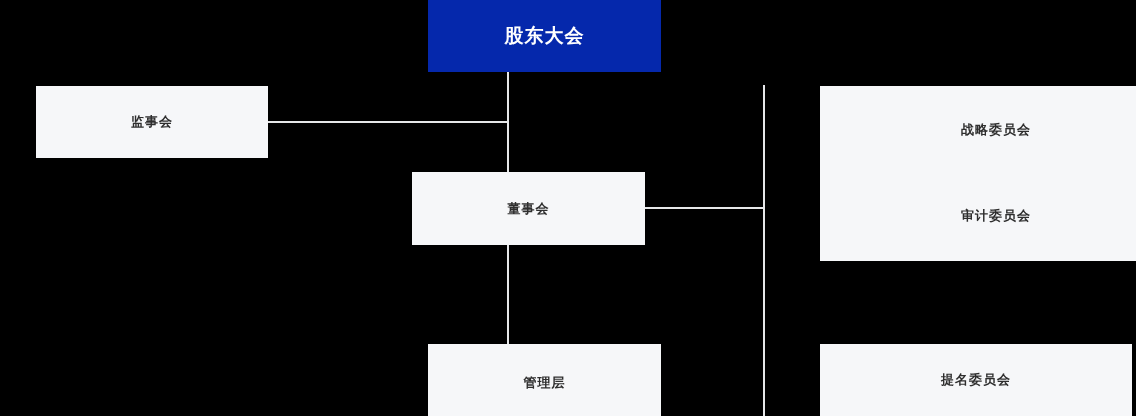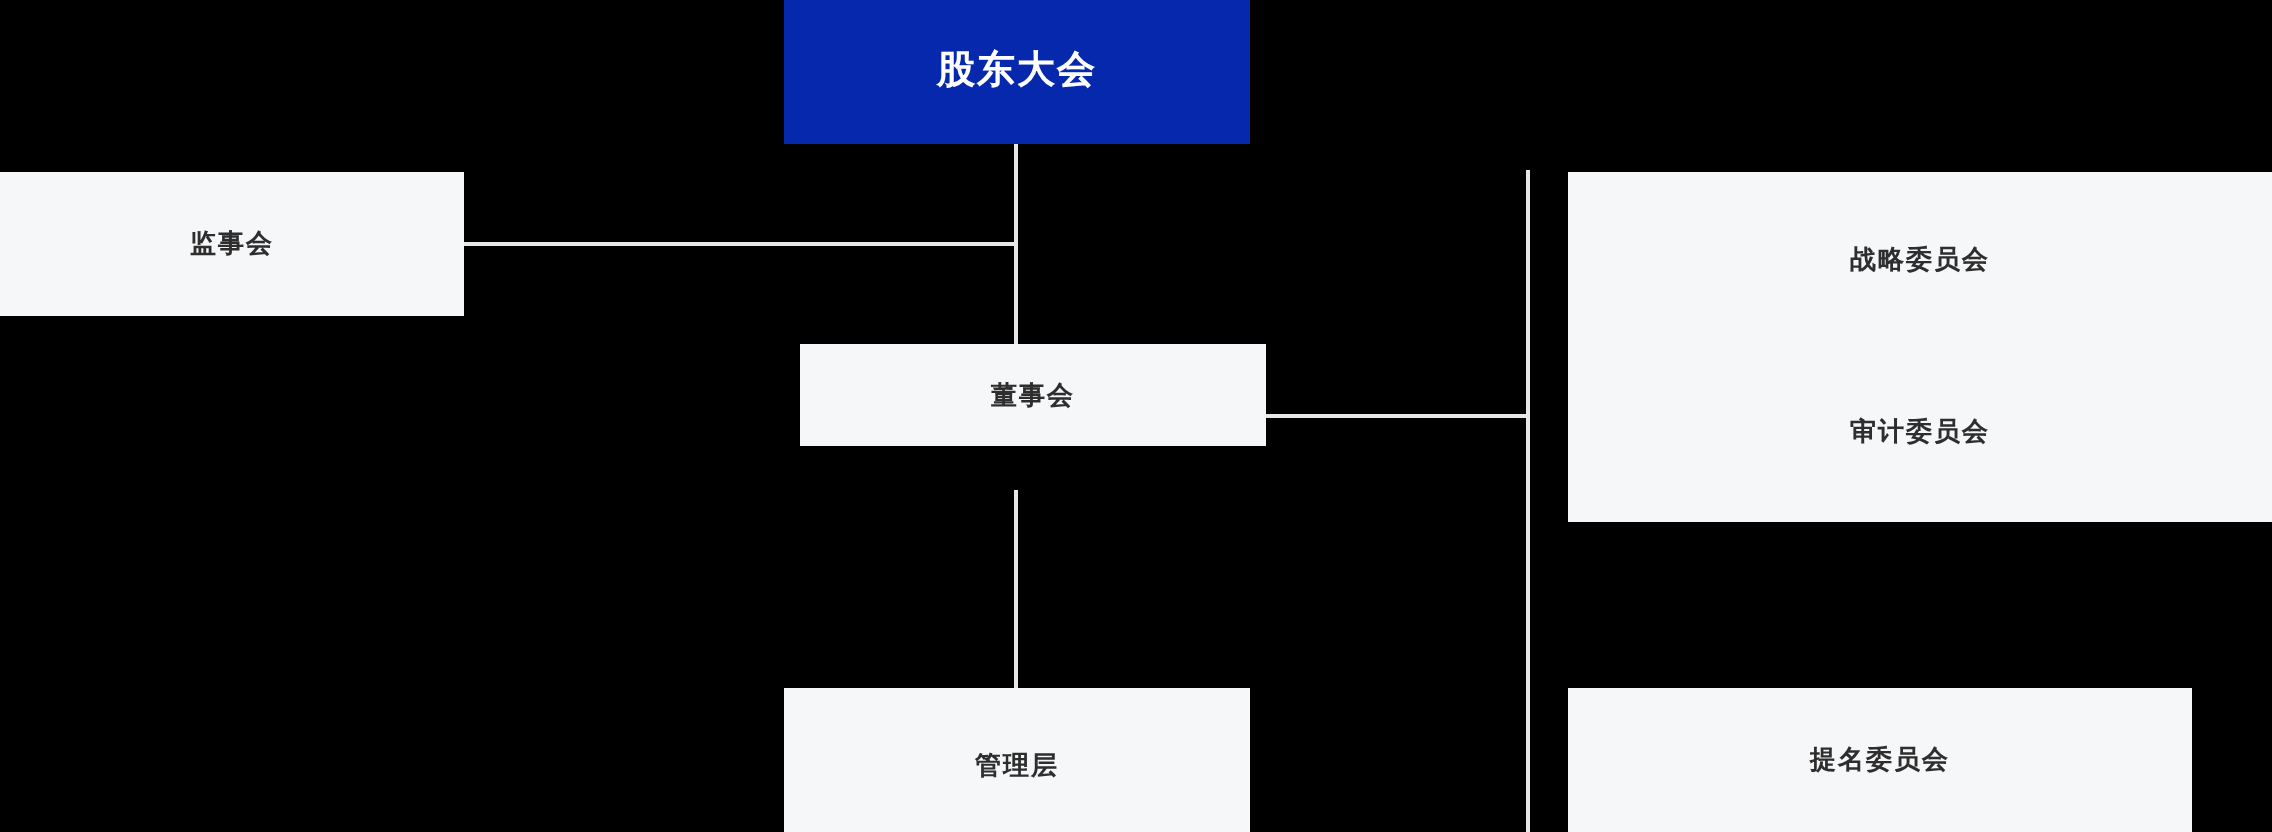--- a/index.html
+++ b/index.html
@@ -21,20 +21,21 @@
   }
   .node {
     position: absolute;
     box-sizing: border-box;
     display: flex;
     align-items: center;
     justify-content: center;
     text-align: center;
     letter-spacing: 1px;
     z-index: 3;
+    margin-left: 36px;
   }
   .node-label {
     display: block;
     line-height: 1.2;
   }
   .node.root {
     background: #0528ac;
     color: #ffffff;
     font-size: 19px;
     font-weight: bold;
@@ -46,21 +47,21 @@
     font-weight: bold;
   }
   .connector {
     position: absolute;
     background: #e6e7e9;
     z-index: 1;
   }
   
   #node-shareholders { left: 392px;  top: 0px;   width: 233px; height: 72px; }
   #node-supervisors  { left: 0px;    top: 86px;  width: 232px; height: 72px; }
-  #node-board        { left: 400px;  top: 172px; width: 233px; height: 51px; }
+  #node-board        { left: 376px;  top: 172px; width: 233px; height: 73px; }
   #node-management   { left: 392px;  top: 344px; width: 233px; height: 78px; }
   #node-committee-0  { left: 784px;  top: 86px;  width: 352px; height: 87px; text-align: right; }
   #node-committee-1  { left: 784px;  top: 172px; width: 352px; height: 89px; font-family: Liberation Mono, monospace; }
   #node-committee-2  { left: 784px;  top: 258px; width: 352px; height: 72px; }
   #node-committee-3  { left: 784px;  top: 344px; width: 312px; height: 72px; }
   
   #conn-root-down       { left: 507px; top: 72px;  width: 2px;   height: 100px; }
   #conn-supervisors-h   { left: 232px; top: 121px; width: 277px; height: 2px; }
   #conn-board-down      { left: 507px; top: 245px; width: 2px;   height: 99px; }
   #conn-board-right     { left: 625px; top: 207px; width: 140px; height: 2px; }

